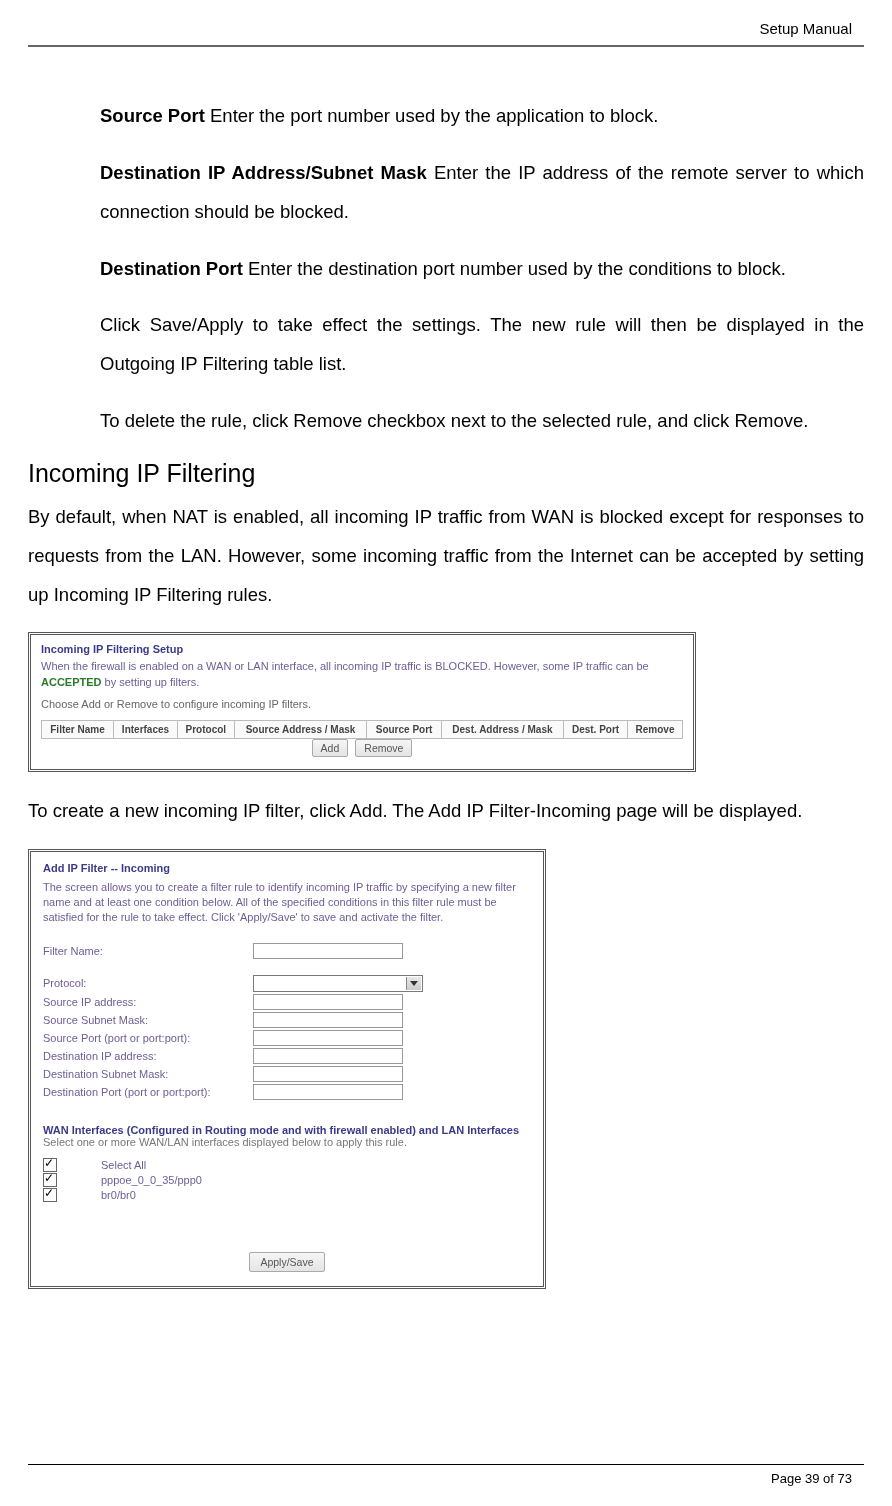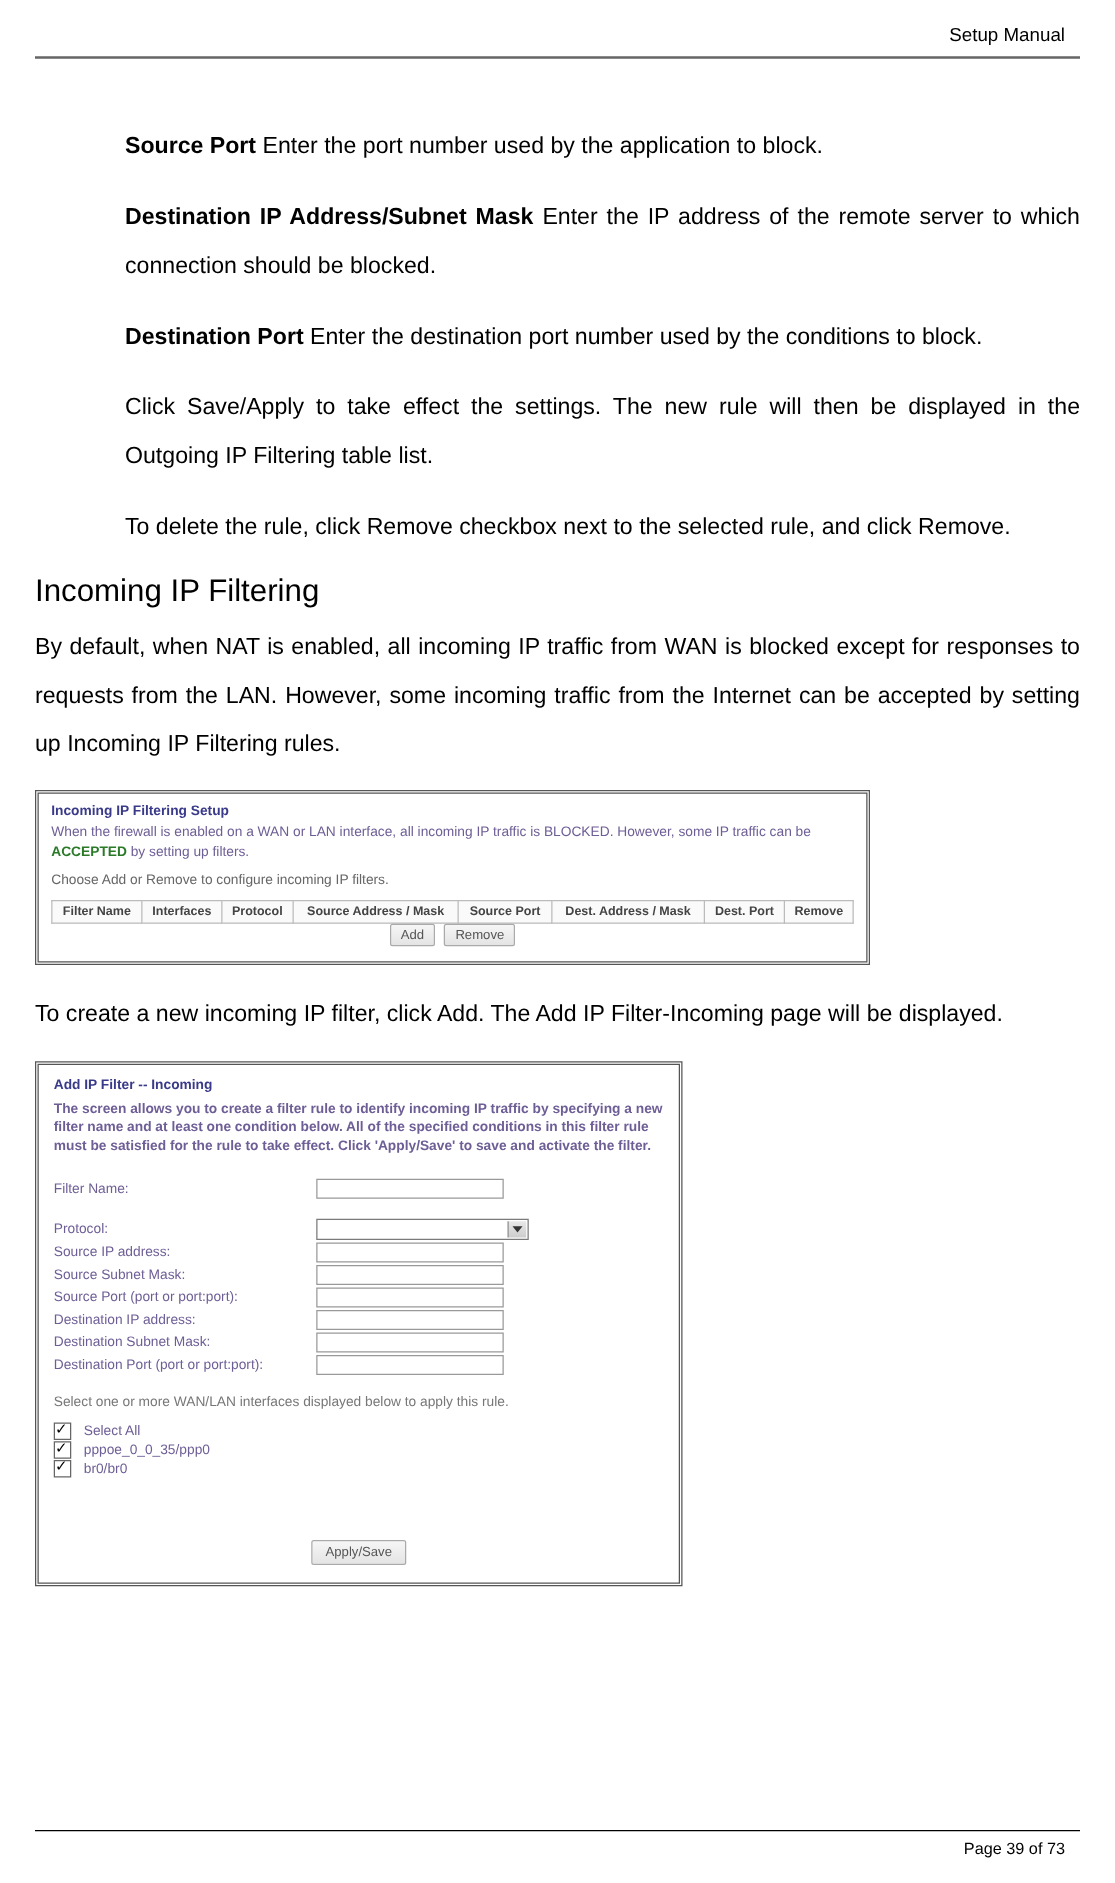--- a/index.html
+++ b/index.html
@@ -104,21 +104,21 @@
     padding: 10px 12px 14px 12px;
     font-size: 11px;
     color: #6e5e96;
   }
   .shot2 .title {
     font-weight: bold;
     color: #3a3a8a;
     font-size: 11px;
     margin-bottom: 6px;
   }
-  .shot2 .desc { color: #6e5e96; line-height: 1.35; margin-bottom: 18px; font-weight: bold; }
+  .shot2 .desc { color: #6e5e96; line-height: 1.35; margin-bottom: 18px; }
   .formrow {
     display: flex;
     align-items: center;
     margin-bottom: 2px;
     color: #6e5e96;
   }
   .formrow label { width: 210px; font-size: 11px; }
   .formrow .input {
     width: 150px;
     height: 16px;
@@ -162,20 +162,21 @@
     font-size: 11px;
     margin-top: 8px;
   }
   .subdesc { color: #777; font-size: 11px; margin-bottom: 10px; }
   .cbrow {
     color: #6e5e96;
     font-size: 11px;
     margin: 1px 0;
     display: flex;
     align-items: center;
+    gap: 34px;
   }
   .cb {
     width: 12px; height: 12px;
     border: 1px solid #666;
     background: #fff;
     margin-right: 10px;
     position: relative;
   }
   .cb.checked::after {
     content: "✓";
@@ -286,20 +287,21 @@
     <div class="formrow">
       <label>Destination Subnet Mask:</label>
       <div class="input"></div>
     </div>
     <div class="formrow">
       <label>Destination Port (port or port:port):</label>
       <div class="input"></div>
     </div>
 
     <div class="gap"></div>
+    <div class="subhead">WAN Interfaces (Configured in Routing mode and with firewall enabled) and LAN Interfaces</div>
     <div class="subdesc">Select one or more WAN/LAN interfaces displayed below to apply this rule.</div>
 
     <div class="cbrow">
       <div class="cb checked"></div>
       <span>Select All</span>
     </div>
     <div class="cbrow">
       <div class="cb checked"></div>
       <span>pppoe_0_0_35/ppp0</span>
     </div>

